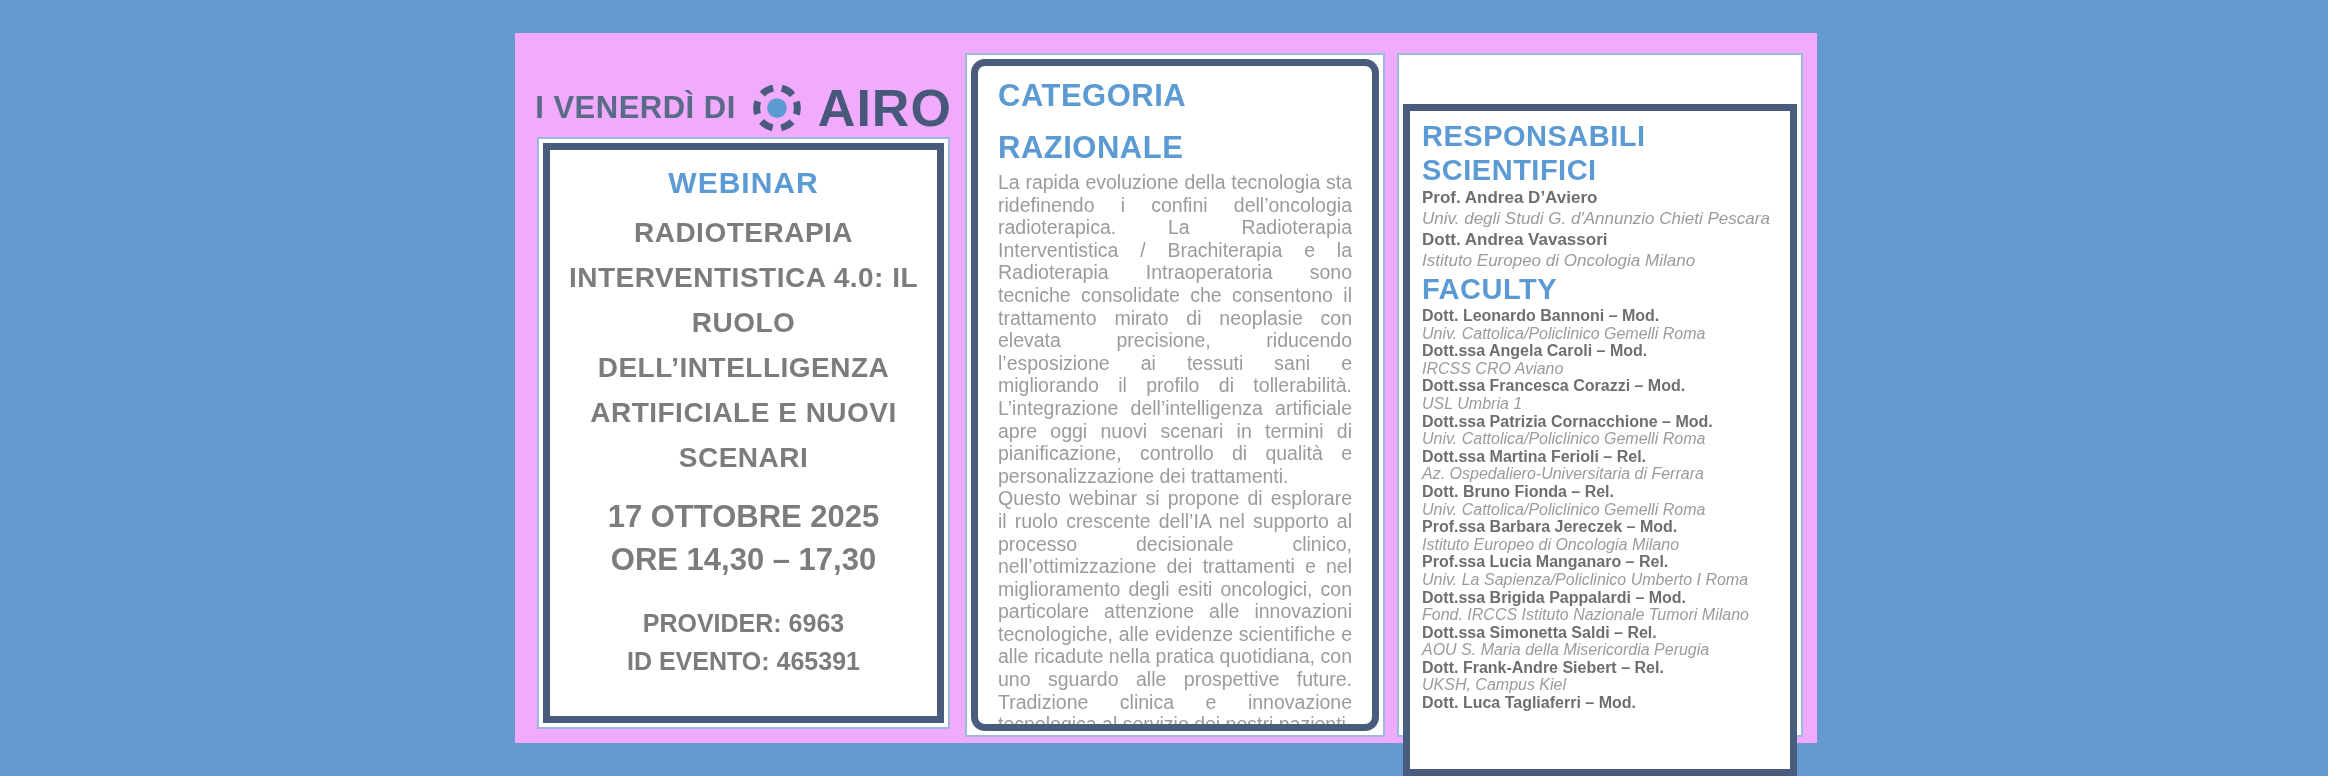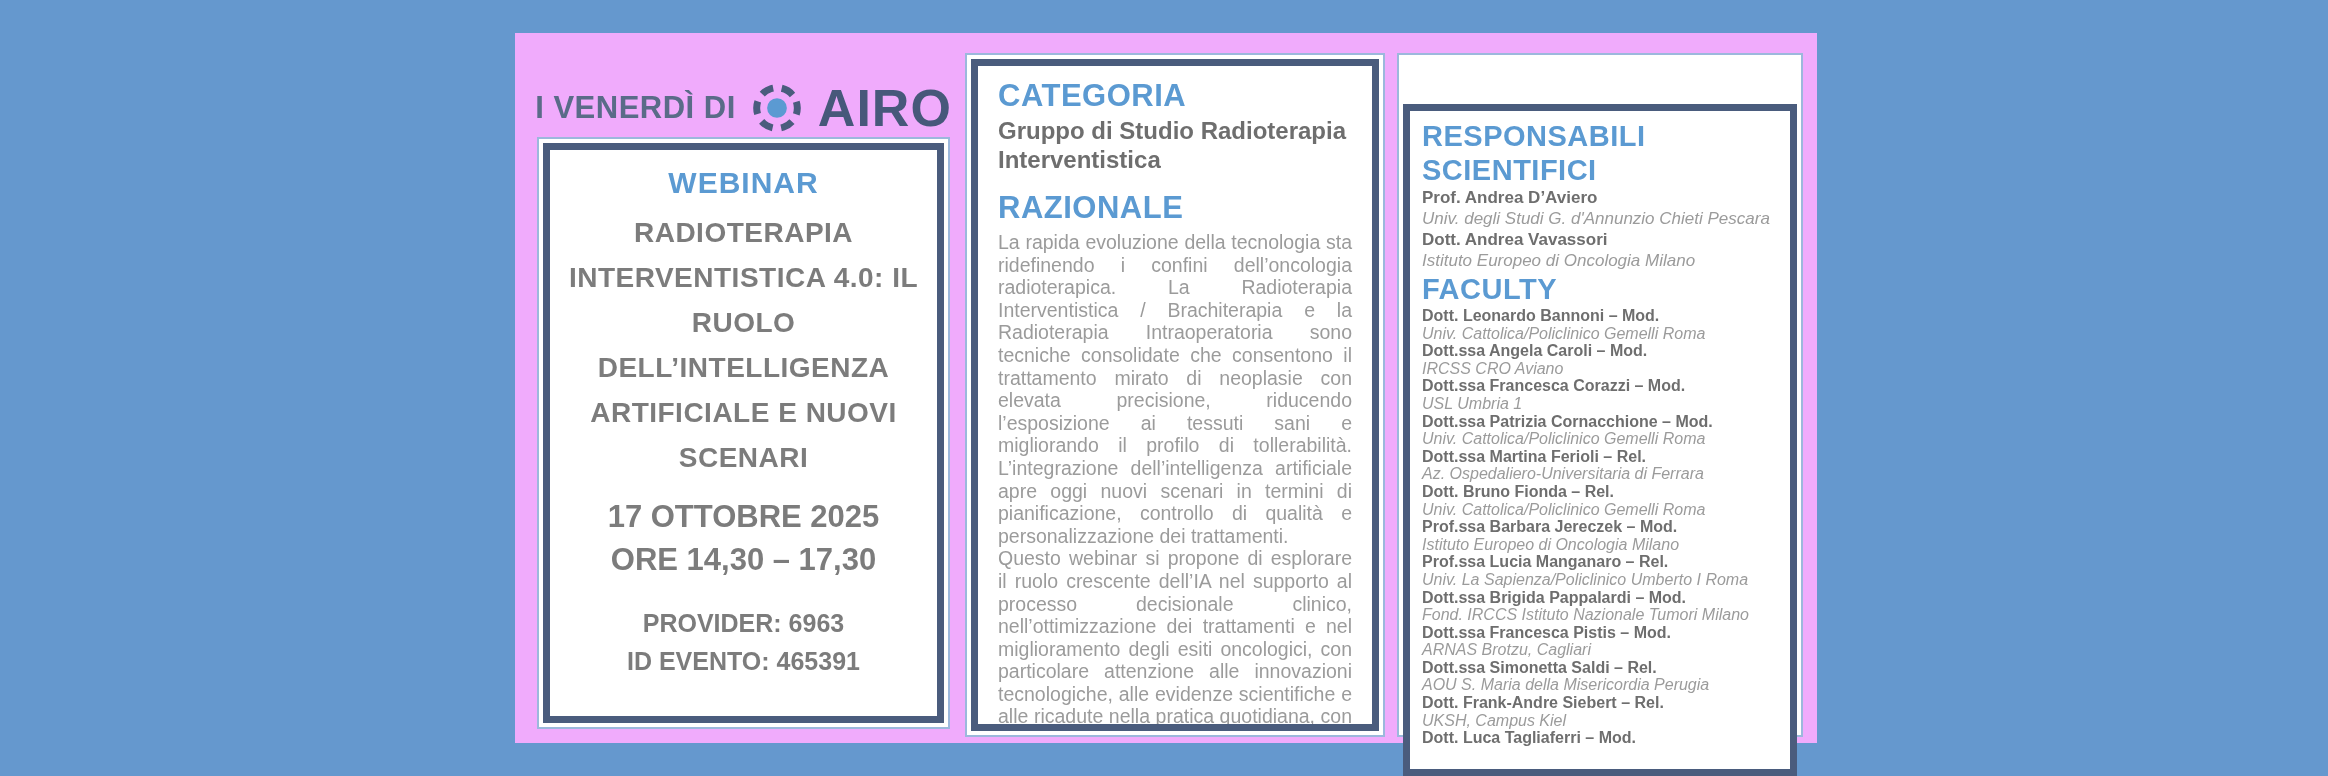--- a/index.html
+++ b/index.html
@@ -58,21 +58,21 @@
   .title-line {
     font-size: 28px; font-weight: bold; color: #7C7C7C;
     line-height: 45px; letter-spacing: 0.5px;
   }
   .event-date { margin-top: 16px; font-size: 31px; font-weight: bold; color: #7C7C7C; line-height: 42px; }
   .event-time { font-size: 31px; font-weight: bold; color: #7C7C7C; line-height: 44px; }
   .provider   { margin-top: 22px; font-size: 25px; font-weight: bold; color: #7C7C7C; line-height: 38px; }
   .event-id   { font-size: 25px; font-weight: bold; color: #7C7C7C; line-height: 38px; }
 
   
-  .panel-mid .panel-inner { padding: 12px 20px 0 20px; }
+  .panel-mid .panel-inner { padding: 12px 20px 0 20px; border-radius: 14px; }
   .section-heading {
     color: #5B9AD2; font-size: 31px; font-weight: bold; letter-spacing: 0.5px;
     line-height: 36px;
   }
   .category-group {
     font-size: 24px; font-weight: bold; color: #6E6E6E; line-height: 29px;
     margin-top: 2px;
   }
   .rationale-heading { margin-top: 16px; }
   .rationale-text {
@@ -134,21 +134,20 @@
       <div class="event-time">ORE 14,30 – 17,30</div>
       <div class="provider">PROVIDER: 6963</div>
       <div class="event-id">ID EVENTO: 465391</div>
 
     </div>
   </section>
 
   <section class="panel panel-mid">
     <div class="panel-inner">
       <div class="section-heading">CATEGORIA</div>
-      <div class="category-group">Gruppo di Studio Radioterapia Interventistica</div>
       <div class="section-heading rationale-heading">RAZIONALE</div>
       <div class="rationale-text">
         <p>La rapida evoluzione della tecnologia sta ridefinendo i confini dell’oncologia radioterapica. La Radioterapia Interventistica / Brachiterapia e la Radioterapia Intraoperatoria sono tecniche consolidate che consentono il trattamento mirato di neoplasie con elevata precisione, riducendo l’esposizione ai tessuti sani e migliorando il profilo di tollerabilità. L’integrazione dell’intelligenza artificiale apre oggi nuovi scenari in termini di pianificazione, controllo di qualità e personalizzazione dei trattamenti.</p>
         <p>Questo webinar si propone di esplorare il ruolo crescente dell’IA nel supporto al processo decisionale clinico, nell’ottimizzazione dei trattamenti e nel miglioramento degli esiti oncologici, con particolare attenzione alle innovazioni tecnologiche, alle evidenze scientifiche e alle ricadute nella pratica quotidiana, con uno sguardo alle prospettive future. Tradizione clinica e innovazione tecnologica al servizio dei nostri pazienti.</p>
       </div>
     </div>
   </section>
 
   <section class="panel panel-right">
     <div class="panel-inner">
@@ -207,24 +206,20 @@
           <div class="person">
             <div class="person-name">Prof.ssa Lucia Manganaro – Rel.</div>
             <div class="person-affiliation">Univ. La Sapienza/Policlinico Umberto I Roma</div>
           </div>
 
           <div class="person">
             <div class="person-name">Dott.ssa Brigida Pappalardi – Mod.</div>
             <div class="person-affiliation">Fond. IRCCS Istituto Nazionale Tumori Milano</div>
           </div>
 
-          <div class="person">
-            <div class="person-name">Dott.ssa Francesca Pistis – Mod.</div>
-            <div class="person-affiliation">ARNAS Brotzu, Cagliari</div>
-          </div>
 
           <div class="person">
             <div class="person-name">Dott.ssa Simonetta Saldi – Rel.</div>
             <div class="person-affiliation">AOU S. Maria della Misericordia Perugia</div>
           </div>
 
           <div class="person">
             <div class="person-name">Dott. Frank-Andre Siebert – Rel.</div>
             <div class="person-affiliation">UKSH, Campus Kiel</div>
           </div>

